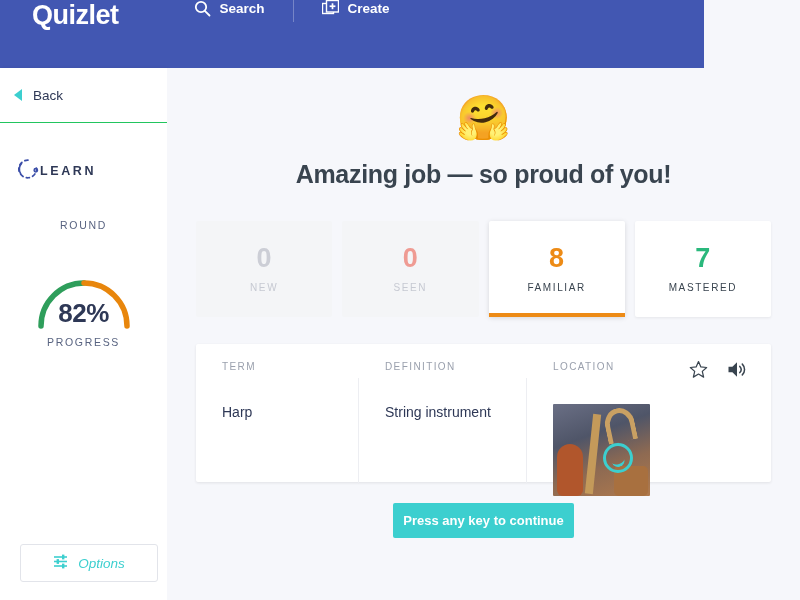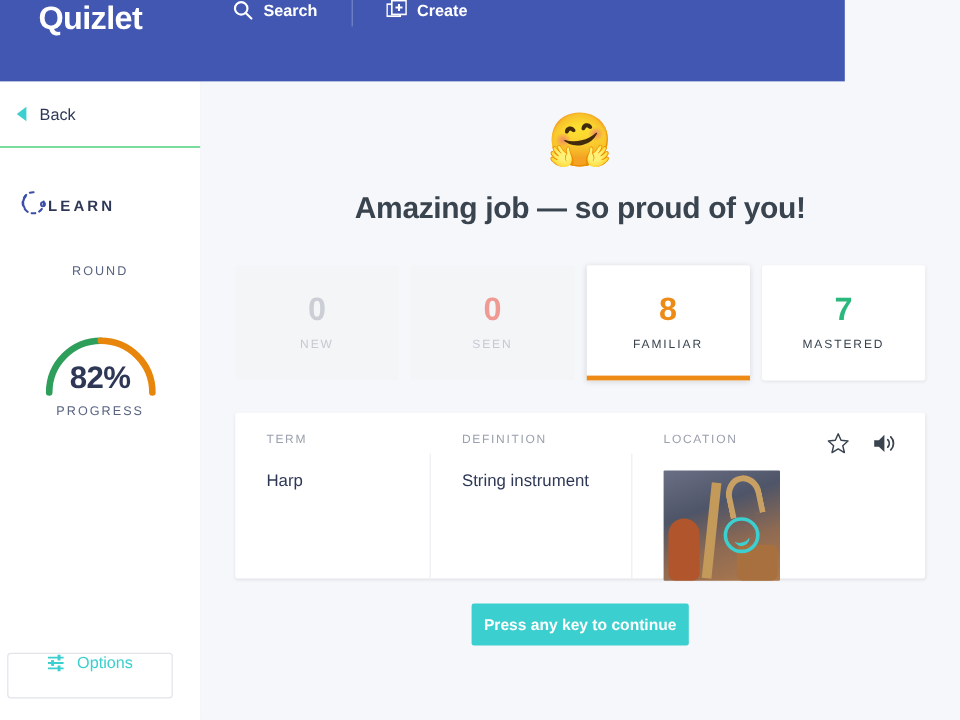--- a/index.html
+++ b/index.html
@@ -80,26 +80,27 @@
     font-size: 26px; font-weight: bold;
     color: #2e3856; letter-spacing: -0.5px;
   }
   .gauge-caption {
     margin-top: 9px;
     font-size: 10.5px; letter-spacing: 1.7px;
     color: #586380; text-align: center;
   }
 
   .options-btn {
-    position: absolute; left: 6px; bottom: 18px;
+    position: absolute; left: 20px; bottom: 18px;
     width: 138px; height: 38px;
     border: 1px solid #e2e4ea; border-radius: 3px;
     background: #ffffff;
-    display: flex; justify-content: center; gap: 9px;
-    cursor: pointer;
+    display: flex; align-items: center; justify-content: center; gap: 9px;
+    cursor: pointer;
+    font-style: italic;
   }
   .options-label { color: #3ccfcf; font-size: 13.5px; }
 
   
   .main {
     position: absolute; top: 68px; left: 167px;
     width: 633px; height: 532px;
     background: #f6f7fb;
   }
   .emoji {
@@ -162,21 +163,21 @@
   .col-term { width: 163px; }
   .col-def { width: 168px; }
   .col-loc { flex: 1; }
   .col-term::after, .col-def::after {
     content: ""; position: absolute;
     right: 0; top: 17px; bottom: -2px;
     width: 1px; background: #edeef2;
   }
   .col-head {
     font-size: 10px; letter-spacing: 1.4px;
-    color: #9aa0ad; margin-bottom: 20px;
+    color: #9aa0ad; margin-bottom: 32px;
   }
   .col-body { font-size: 14px; color: #2e3856; }
 
   .thumb {
     width: 97px; height: 92px;
     background: linear-gradient(160deg,#6a6f85 0%,#4f5568 35%,#8e6a52 65%,#b07a4d 100%);
     position: relative; overflow: hidden;
     border-radius: 1px;
   }
   .thumb .shape-a {

